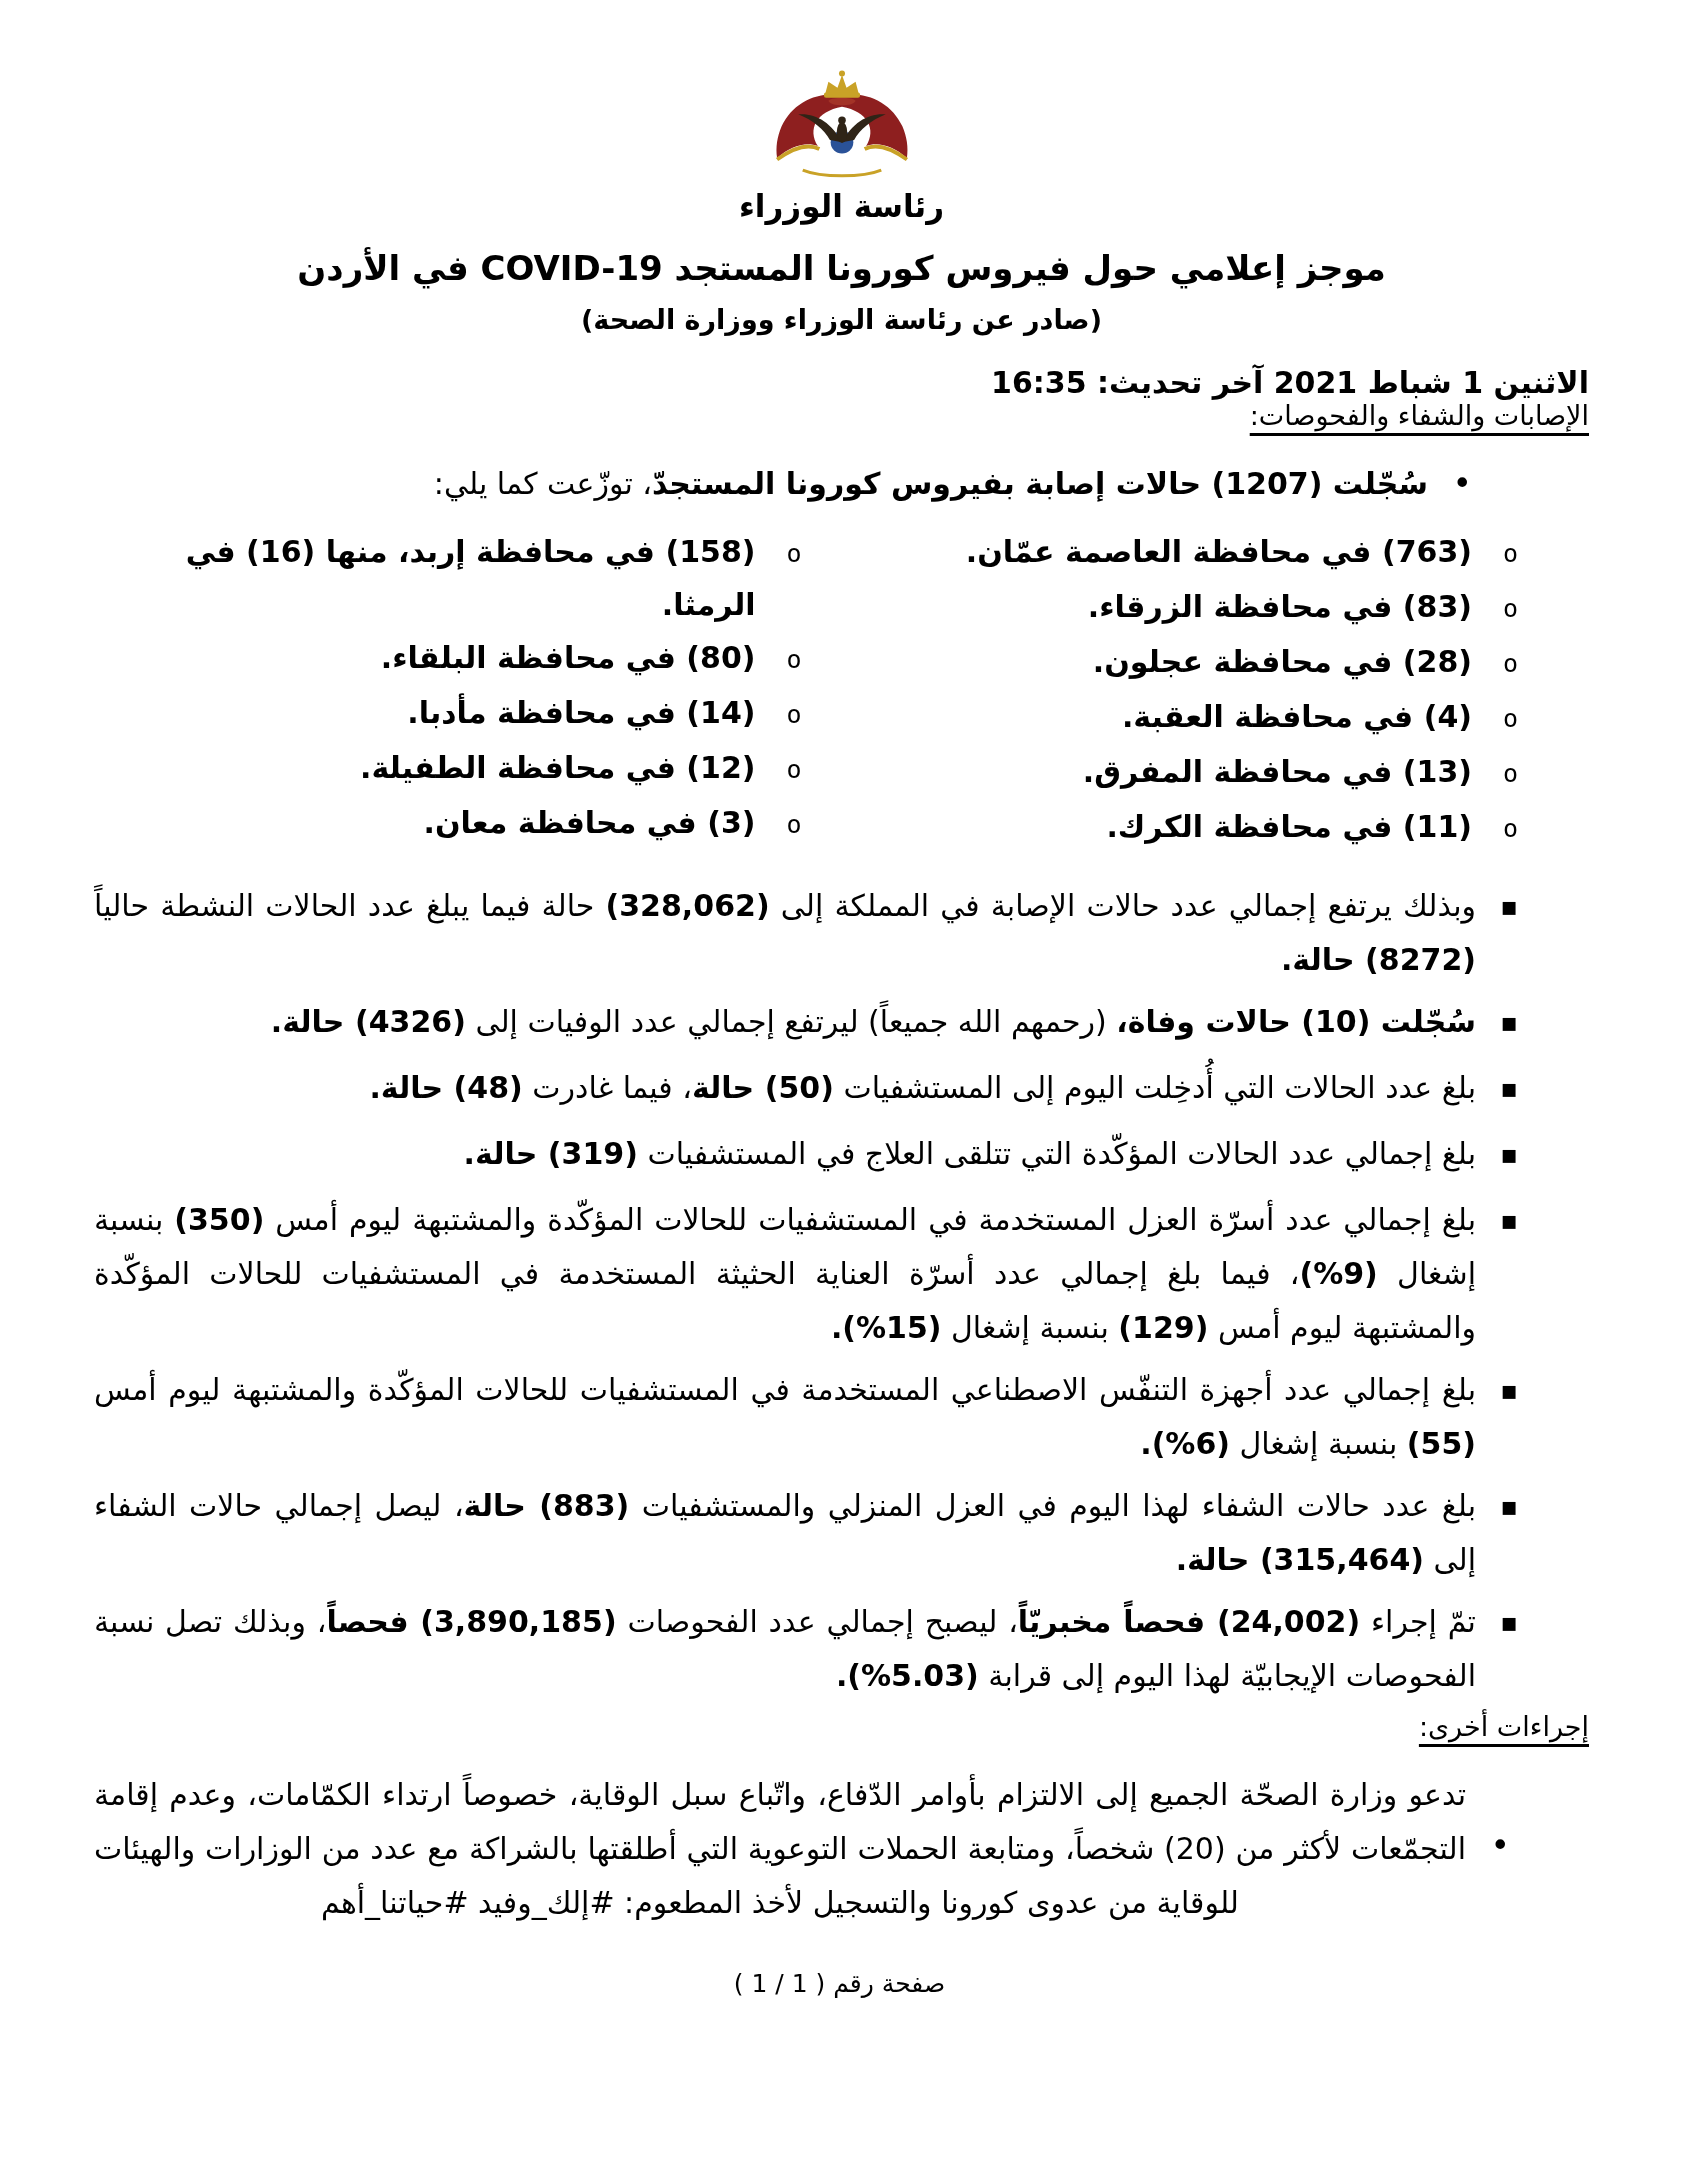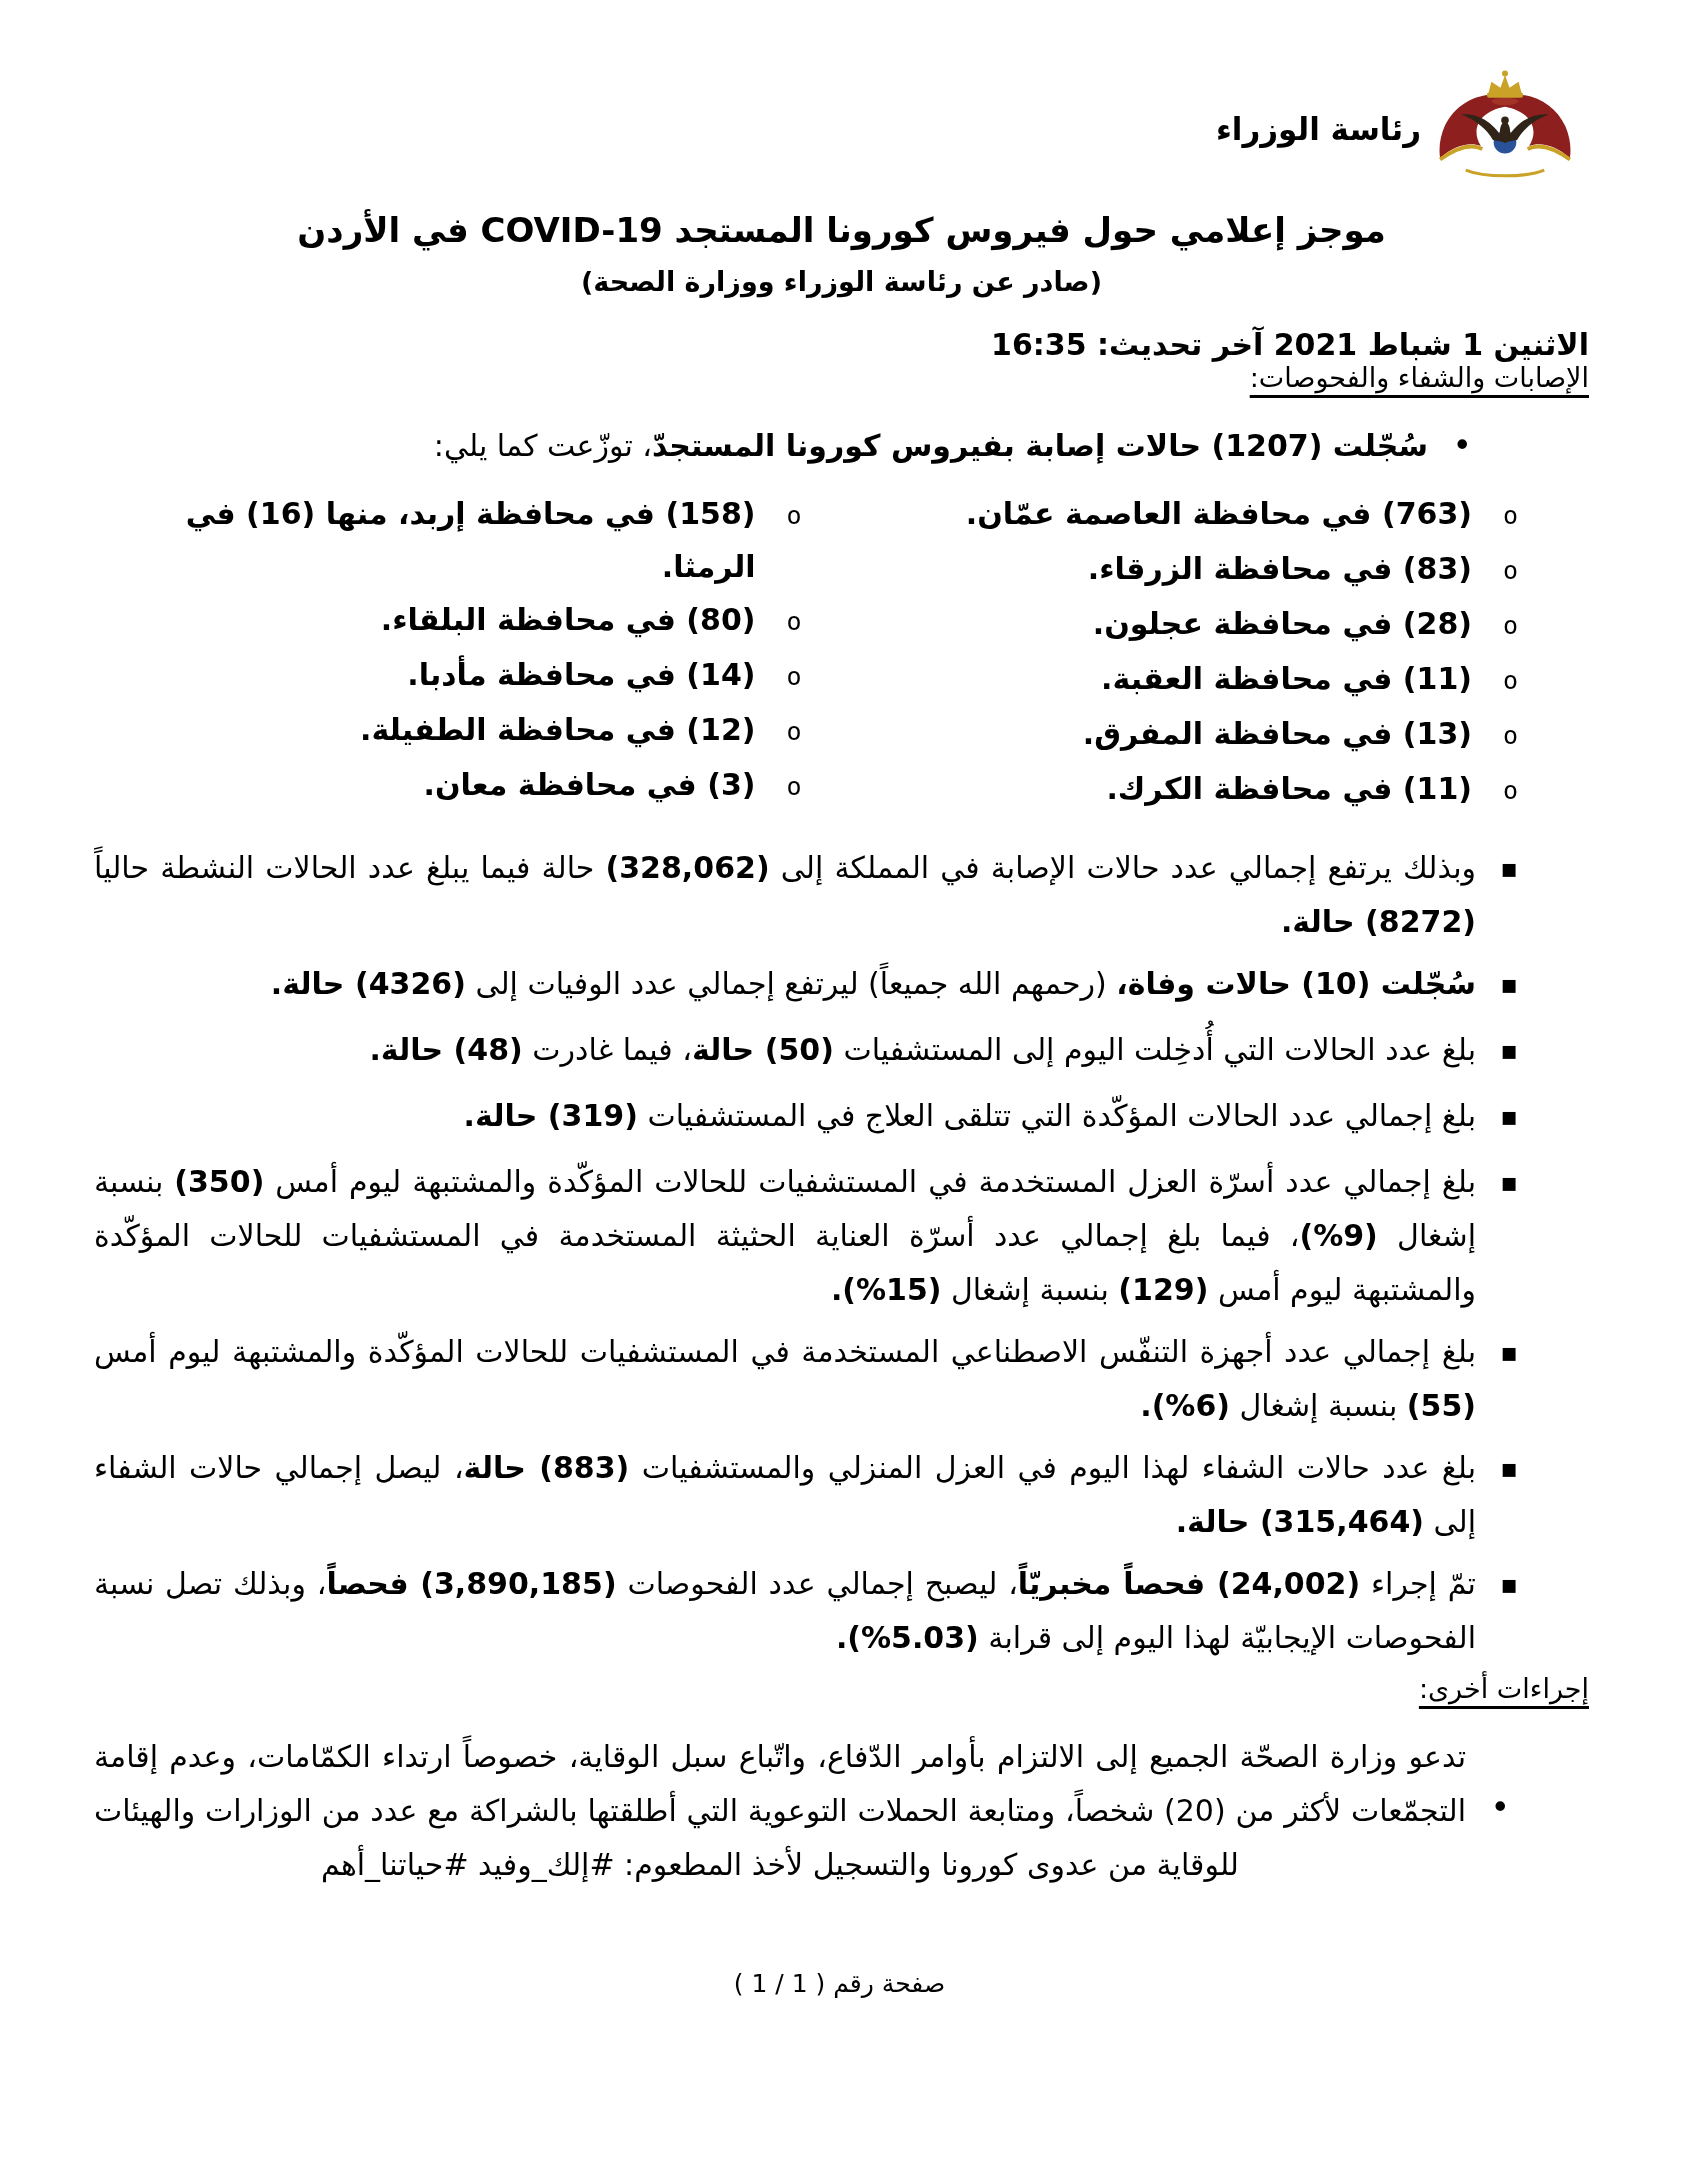--- a/index.html
+++ b/index.html
@@ -12,21 +12,21 @@
   }
   .page {
     position: relative;
     width: 1683px; height: 2178px;
     direction: rtl;
     padding: 69px 94px 0 94px;
     overflow: hidden;
     background: #fff;
   }
   .doc-header { text-align: center; }
-  .emblem { display: flex; flex-direction: row; align-items: center; }
+  .emblem { display: flex; flex-direction: column; align-items: center; }
   .calligraphy { font-size: 31px; font-weight: bold; margin-top: 2px; letter-spacing: 1px; }
   .title    { font-size: 34px; font-weight: bold; margin-top: 24px; }
   .subtitle { font-size: 27px; font-weight: bold; margin-top: 16px; }
   .date-line { font-size: 30px; font-weight: bold; text-align: right; margin-top: 30px; }
   .section-heading { font-size: 27px; font-weight: normal; }
   .u { text-decoration: underline; text-decoration-thickness: 2.5px; text-underline-offset: 8px; }
 
   .bullet { display: flex; align-items: flex-start; }
   .bullet .bt { flex: 1; font-size: 30px; line-height: 54px; }
   .b { font-weight: bold; }
@@ -105,21 +105,21 @@
         <div class="gov-item">
             <span class="m circ"></span>
             <span class="gov-text">(83) في محافظة الزرقاء.</span>
           </div>
         <div class="gov-item">
             <span class="m circ"></span>
             <span class="gov-text">(28) في محافظة عجلون.</span>
           </div>
         <div class="gov-item">
             <span class="m circ"></span>
-            <span class="gov-text">(11) في محافظة العقبة.</span>
+            <span class="gov-text">(4) في محافظة العقبة.</span>
           </div>
         <div class="gov-item">
             <span class="m circ"></span>
             <span class="gov-text">(13) في محافظة المفرق.</span>
           </div>
         <div class="gov-item">
             <span class="m circ"></span>
             <span class="gov-text">(11) في محافظة الكرك.</span>
           </div>
       </div>

